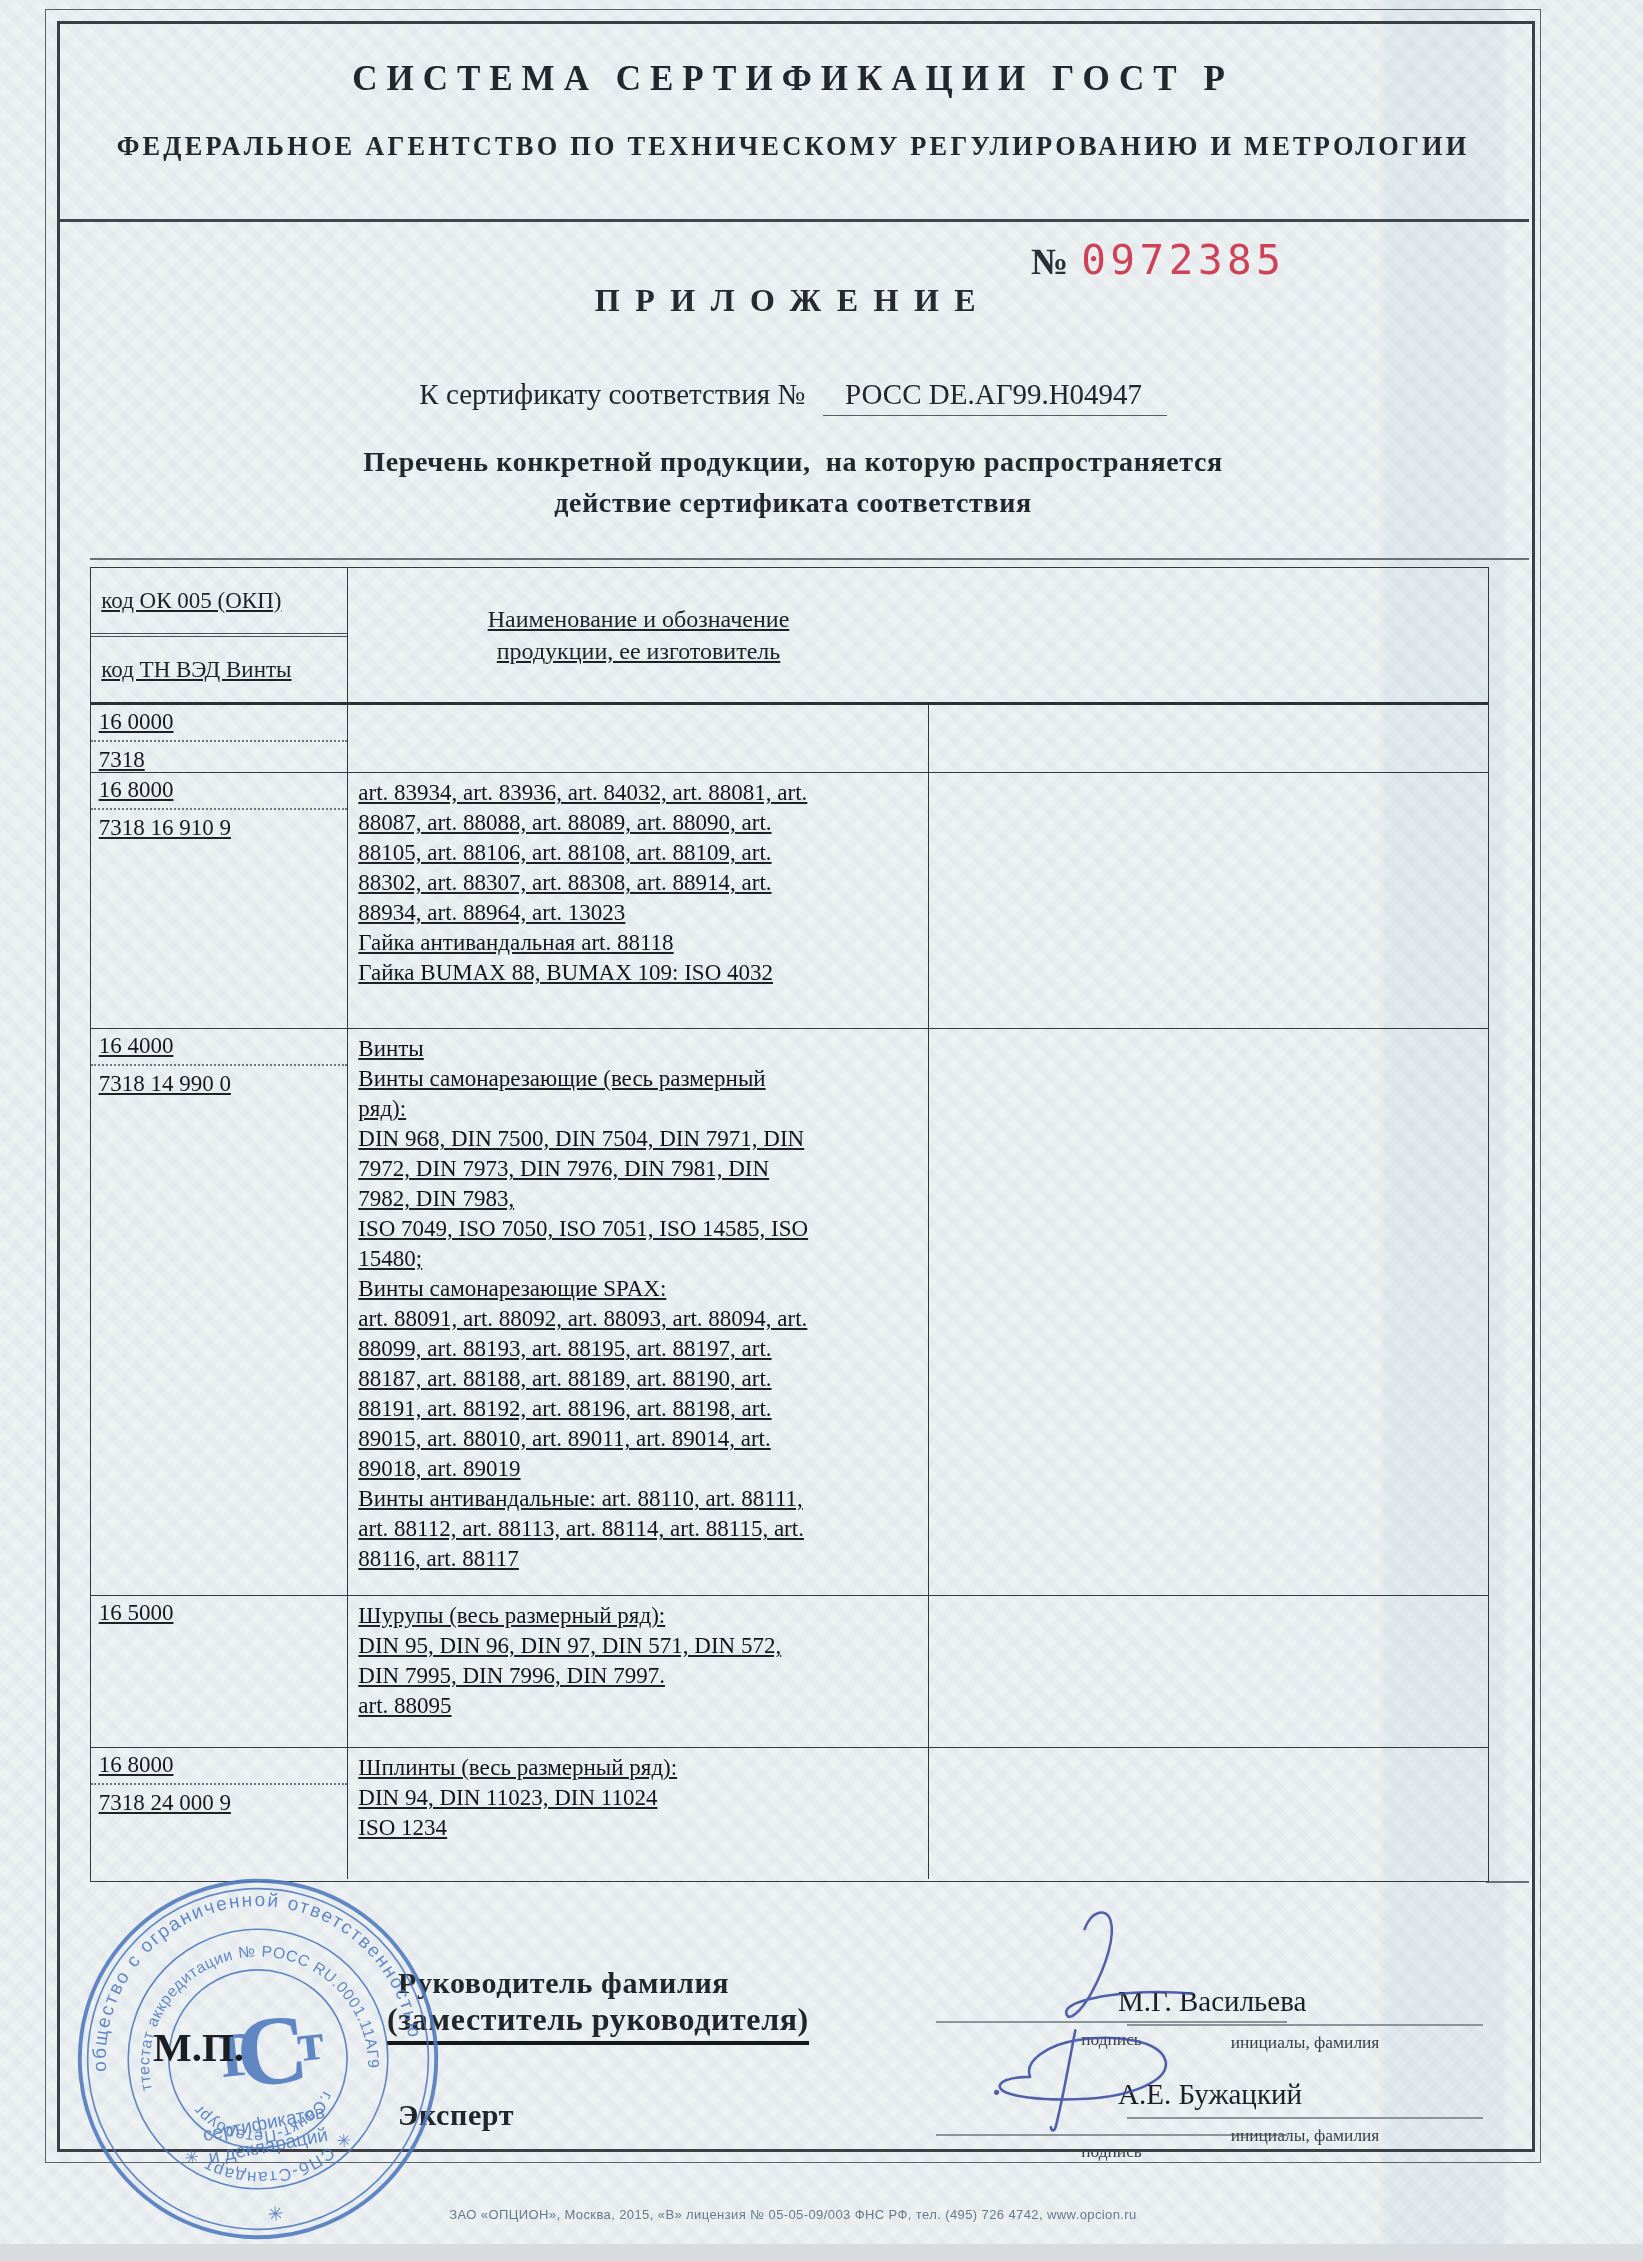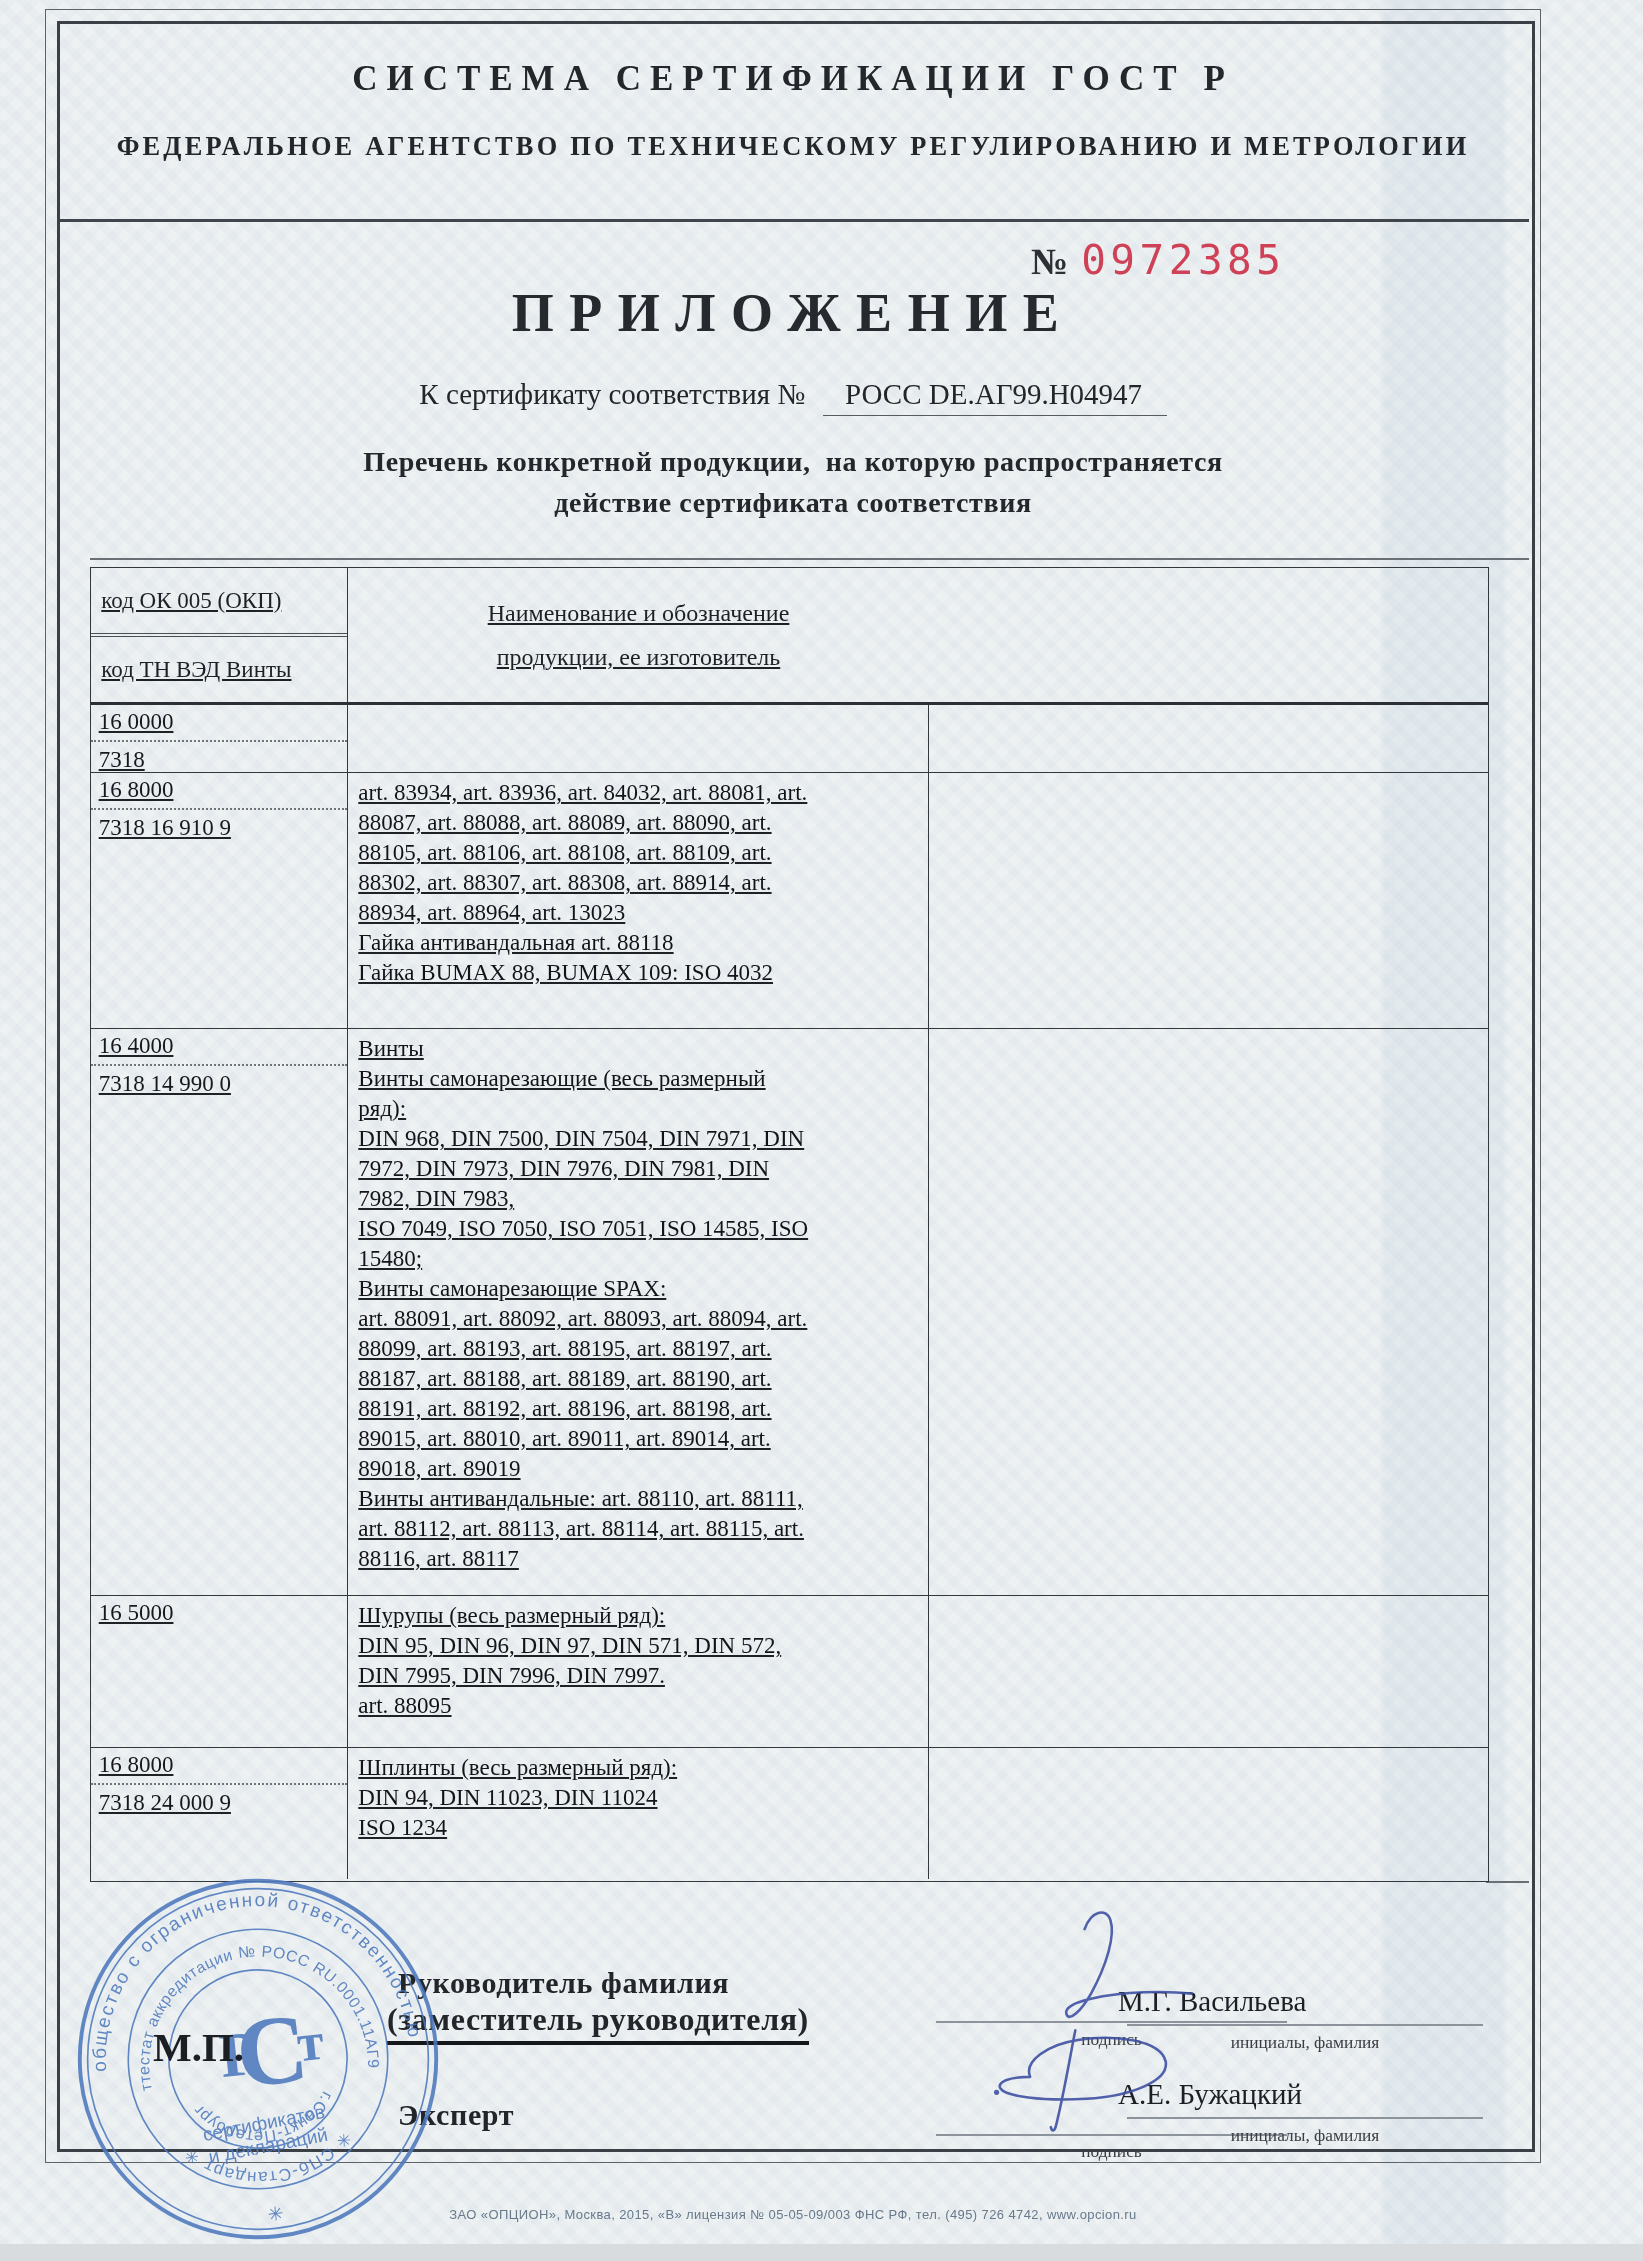--- a/index.html
+++ b/index.html
@@ -23,21 +23,21 @@
   .header-rule { left:60px; top:219px; width:1469px; height:3.2px; background:#41464c; }
 
   
   .h1 { left:57px; top:59px; width:1472px; text-align:center; font-size:35px; font-weight:bold; letter-spacing:9px; color:#23262b; }
   .h2 { left:57px; top:131px; width:1472px; text-align:center; font-size:26.4px; font-weight:bold; letter-spacing:3.2px; color:#23262b; }
 
   .docnum { left:1031px; top:236px; display:flex; align-items:baseline; }
   .docnum .sym { font-size:37px; font-weight:bold; color:#2c2f34; }
   .docnum .digits { font-family:"DejaVu Sans Mono", monospace; font-size:41px; color:#ce4156; letter-spacing:4.5px; margin-left:13px; font-weight:normal; }
 
-  .title { left:57px; top:282px; width:1472px; text-align:center; font-size:54px; font-weight:bold; letter-spacing:15.5px; color:#26292e; }
+  .title { left:57px; top:282px; width:1472px; text-align:center; font-size:32px; font-weight:bold; letter-spacing:15.5px; color:#26292e; }
 
   .certline { left:57px; top:378px; width:1472px; text-align:center; font-size:29px; color:#22252a; }
   .certline .val { display:inline-block; margin-left:18px; padding:0 24.5px 3.9px 22px; border-bottom:1.9px solid #565b61; }
 
   .sub1 { left:57px; top:446px; width:1472px; text-align:center; font-size:28px; font-weight:bold; letter-spacing:0.6px; white-space:pre-wrap; color:#23262b; }
   .sub2 { left:57px; top:487px; width:1472px; text-align:center; font-size:28px; font-weight:bold; letter-spacing:0.6px; color:#23262b; }
 
   
   .tline-top { left:90px; top:558px; width:1439px; height:1.9px; background:#6a6f75; }
   .tline-bottom { left:1486px; top:1881px; width:43px; height:1.9px; background:#6a6f75; }
@@ -49,21 +49,21 @@
   .trow.thead { border-bottom:3.9px solid #2c3036; height:137px; }
   .trow.r1 { height:68px; }
   .trow.r2 { height:256px; }
   .trow.r3 { height:567px; }
   .trow.r4 { height:152px; }
   .trow.r5 { height:131px; border-bottom:none; }
 
   .hc1 { display:flex; flex-direction:column; }
   .hc1 .half { flex:1; display:flex; align-items:center; padding-left:10.3px; font-size:23px; color:#1d2025; }
   .hc1 .half.top { border-bottom:4.5px double #4a4f55; }
-  .hcell { display:flex; align-items:center; justify-content:center; text-align:center; font-size:24px; line-height:44px; white-space:pre-line; color:#1d2025; }
+  .hcell { display:flex; align-items:center; justify-content:center; text-align:center; font-size:24px; line-height:32px; white-space:pre-line; color:#1d2025; }
 
   .codecell { font-size:23px; color:#16181d; }
   .codecell .ctop { padding:3.9px 6.4px 5.2px 7.7px; }
   .codecell .ctop.dotted { border-bottom:2.6px dotted #70757b; }
   .codecell .cbot { padding:5.2px 6.4px 2.6px 7.7px; }
 
   .prodcell { font-size:23px; line-height:30px; padding:5.2px 7.7px 3.9px 10.3px; white-space:pre-line; color:#121419; }
   .docscell { }
 
   

